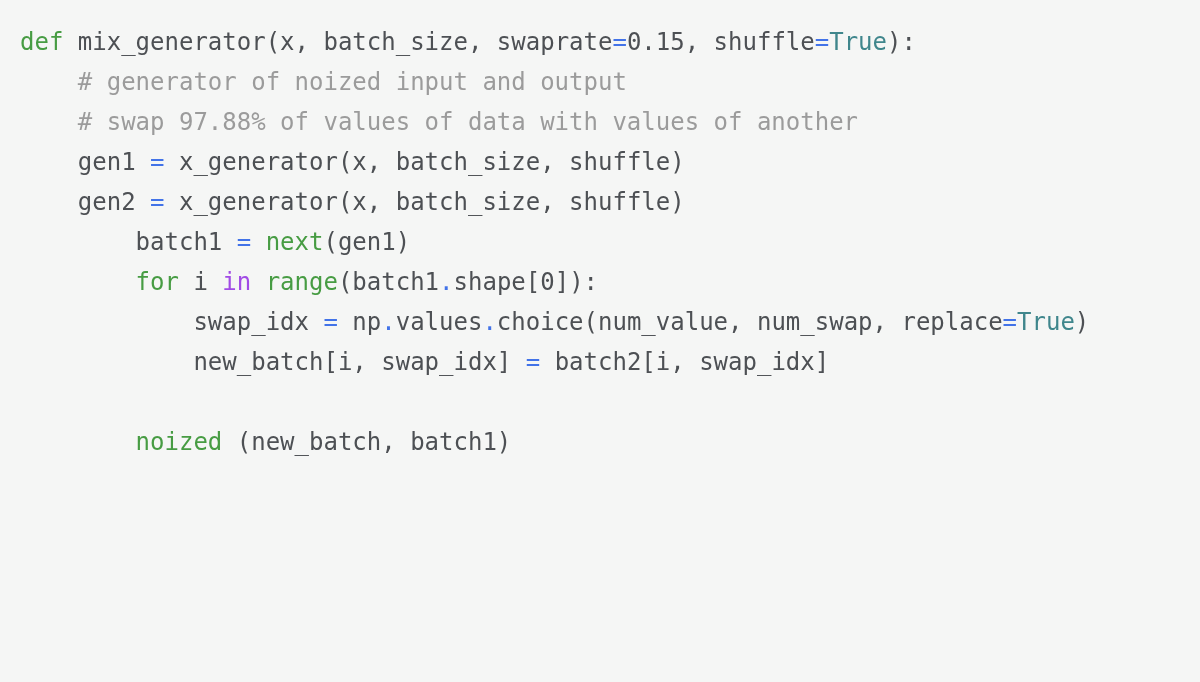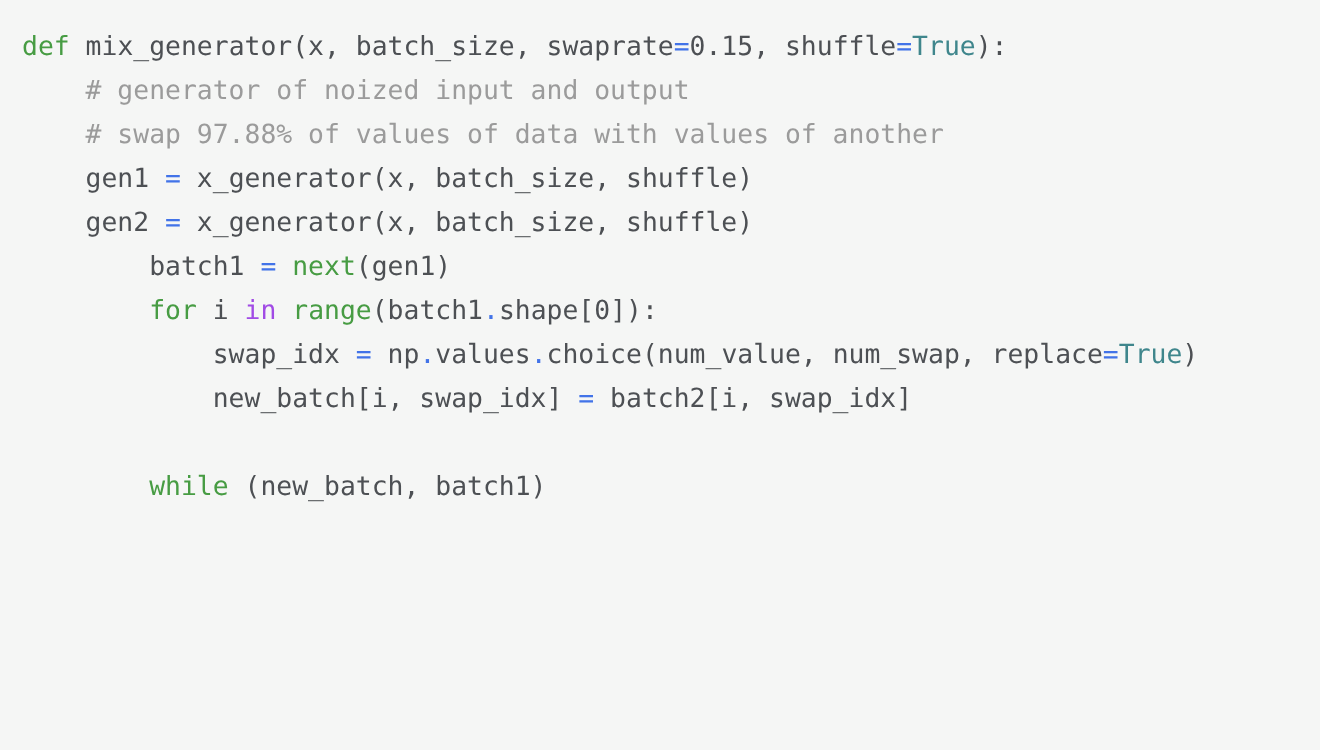--- a/index.html
+++ b/index.html
@@ -40,14 +40,14 @@
     <div class="line"><span class="tok-kw">def</span><span class="tok-p"> mix_generator(x, batch_size, swaprate</span><span class="tok-op">=</span><span class="tok-p">0.15, shuffle</span><span class="tok-op">=</span><span class="tok-bool">True</span><span class="tok-p">):</span></div>
     <div class="line"><span class="tok-p">    </span><span class="tok-com"># generator of noized input and output</span></div>
     <div class="line"><span class="tok-p">    </span><span class="tok-com"># swap 97.88% of values of data with values of another</span></div>
     <div class="line"><span class="tok-p">    gen1 </span><span class="tok-op">=</span><span class="tok-p"> x_generator(x, batch_size, shuffle)</span></div>
     <div class="line"><span class="tok-p">    gen2 </span><span class="tok-op">=</span><span class="tok-p"> x_generator(x, batch_size, shuffle)</span></div>
     <div class="line"><span class="tok-p">        batch1 </span><span class="tok-op">=</span><span class="tok-p"> </span><span class="tok-kw">next</span><span class="tok-p">(gen1)</span></div>
     <div class="line"><span class="tok-p">        </span><span class="tok-kw">for</span><span class="tok-p"> i </span><span class="tok-kw2">in</span><span class="tok-p"> </span><span class="tok-kw">range</span><span class="tok-p">(batch1</span><span class="tok-op">.</span><span class="tok-p">shape[0]):</span></div>
     <div class="line"><span class="tok-p">            swap_idx </span><span class="tok-op">=</span><span class="tok-p"> np</span><span class="tok-op">.</span><span class="tok-p">values</span><span class="tok-op">.</span><span class="tok-p">choice(num_value, num_swap, replace</span><span class="tok-op">=</span><span class="tok-bool">True</span><span class="tok-p">)</span></div>
     <div class="line"><span class="tok-p">            new_batch[i, swap_idx] </span><span class="tok-op">=</span><span class="tok-p"> batch2[i, swap_idx]</span></div>
     <div class="line"> </div>
-    <div class="line"><span class="tok-p">        </span><span class="tok-kw">while</span><span class="tok-p"> (new_batch, batch1)</span></div>
+    <div class="line"><span class="tok-p">        </span><span class="tok-kw">noized</span><span class="tok-p"> (new_batch, batch1)</span></div>
   </div>
 
 </body></html>

